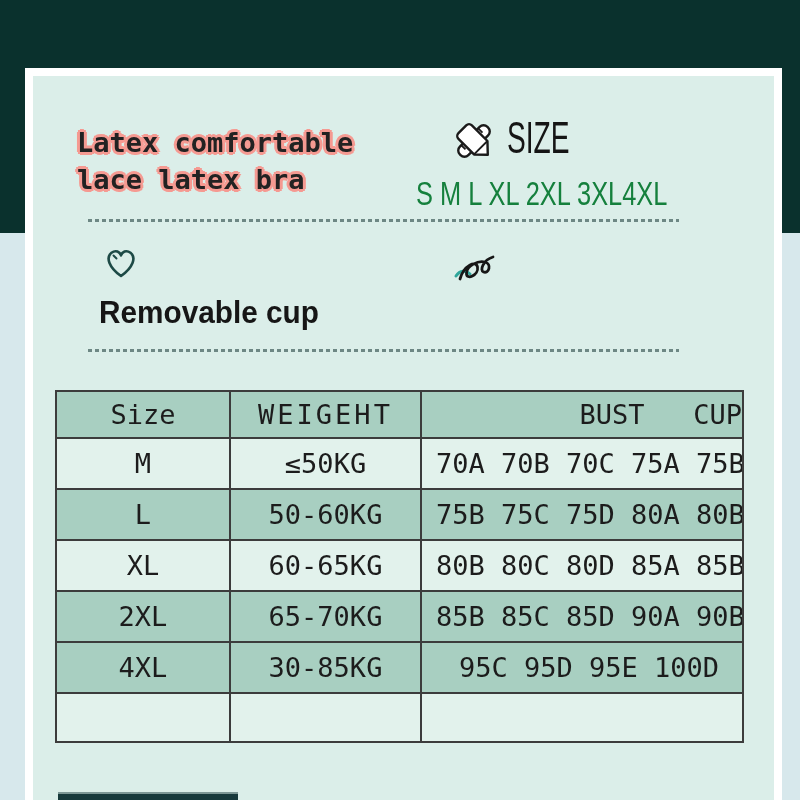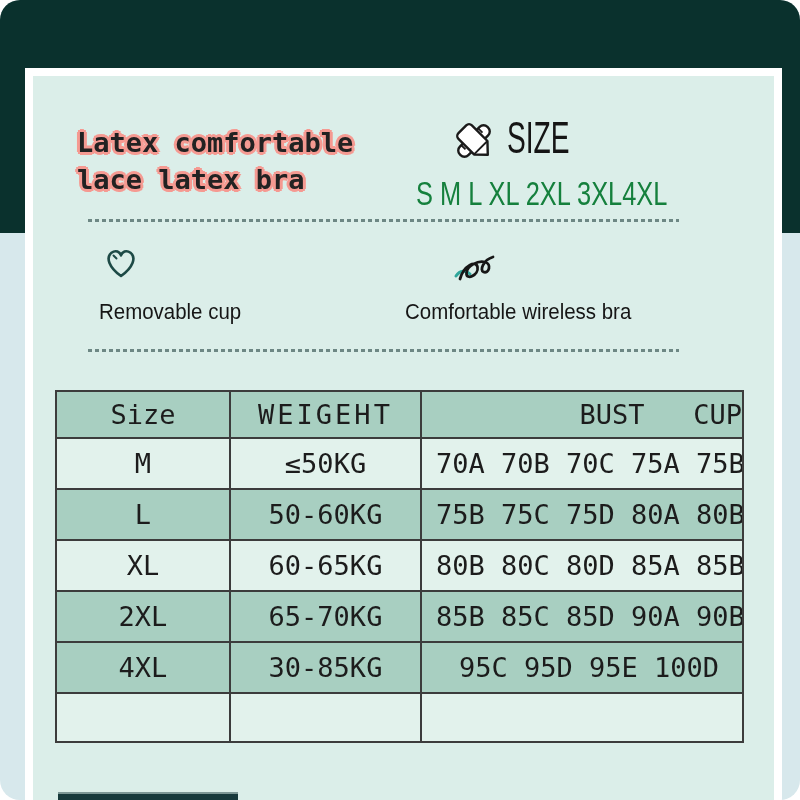--- a/index.html
+++ b/index.html
@@ -3,21 +3,20 @@
 <meta charset="utf-8">
 <style>
   html,body{margin:0;padding:0;}
   .page{
     position:relative;
     width:800px;height:800px;
     background:#d7e8ec;
     overflow:hidden;
     font-family:"Liberation Sans",sans-serif;
     color:#1c1c1c;
-    border-radius:20px;
   }
   
   .frame-dark{
     position:absolute;left:0;top:0;width:800px;height:233px;
     background:#0a312d;
   }
   
   .card{
     position:absolute;left:25px;top:68px;width:757px;height:732px;
     background:#ffffff;
@@ -50,21 +49,21 @@
   }
   .sizes-line .squish{transform:scaleX(0.77);}
   .dash{
     position:absolute;left:88px;width:591px;height:3px;
     background:repeating-linear-gradient(90deg,#6d8784 0 4px,rgba(0,0,0,0) 4px 7px);
   }
   .dash1{top:219px;}
   .dash2{top:349px;}
   .feature-label{
     position:absolute;top:296px;
-    font-size:22px;line-height:32px;font-weight:400;color:#161616;
+    font-size:32px;line-height:32px;font-weight:700;color:#161616;
   }
   .feature-label .squish{transform:scaleX(0.93);}
   .fl1{left:99px;}
   .fl2{left:405px;}
   .icon-heart{position:absolute;left:103px;top:245px;}
   .icon-squiggle{position:absolute;left:452px;top:247px;}
   .icon-rulerpencil{position:absolute;left:453px;top:120px;}
   
   table.size-table{
     position:absolute;left:55px;top:390px;width:687px;
@@ -142,23 +141,20 @@
 
   <div class="feature-label fl1">
     <span class="squish">Removable cup</span>
   </div>
 
   <svg class="icon-squiggle" width="50" height="40" viewBox="0 0 50 40">
     <path d="M4 29 C8 23 14 23 18 27" fill="none" stroke="#2fa69b" stroke-width="3" stroke-linecap="round"></path>
     <path d="M8 32 C12 18 24 13 25.5 20 C27 28 14 34 14.5 26 C15 19 26 13 33 15 C40 17 37 27 31.5 25 C27.5 23.5 31 13 41 10" fill="none" stroke="#171717" stroke-width="2.8" stroke-linecap="round"></path>
   </svg>
 
-  <div class="feature-label fl2">
-    <span class="squish">Comfortable wireless bra</span>
-  </div>
 
   <div class="dash dash2"></div>
 
   <table class="size-table">
     <colgroup>
         <col class="c1">
         <col class="c2">
         <col class="c3">
       </colgroup>
     <thead>

